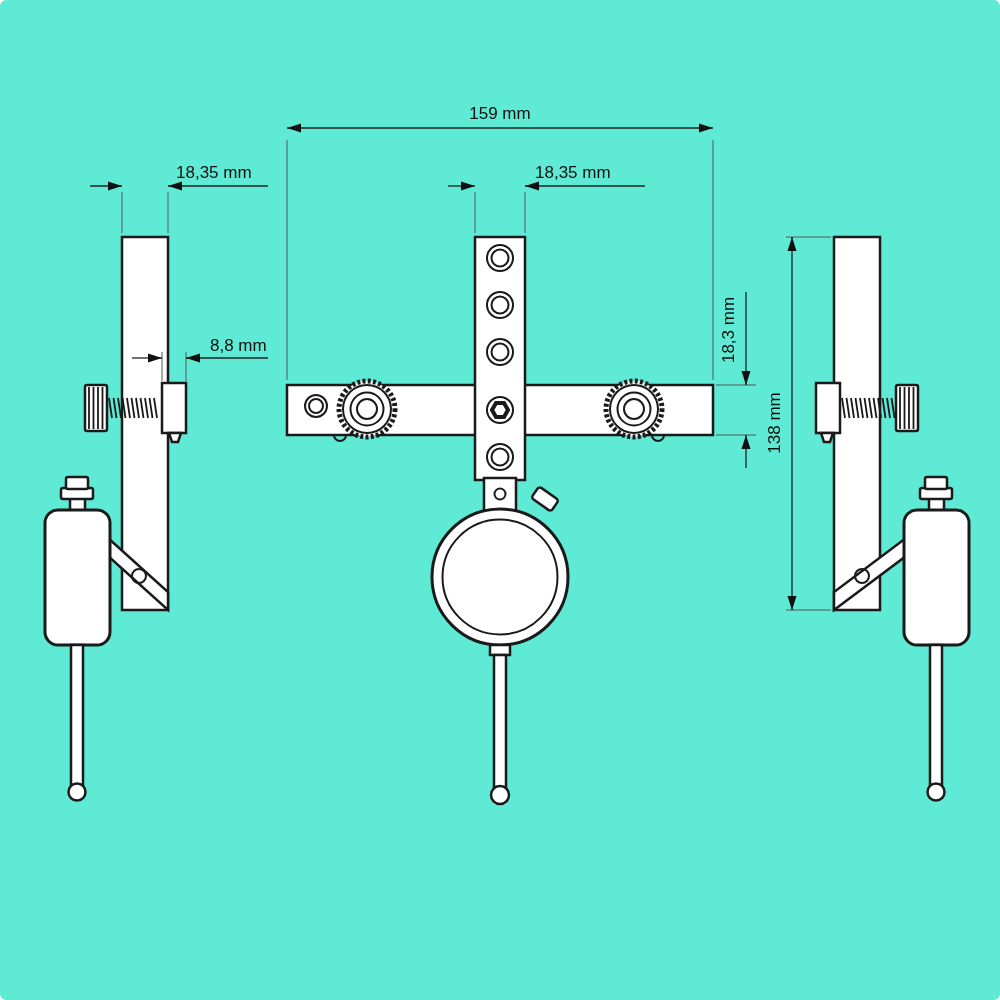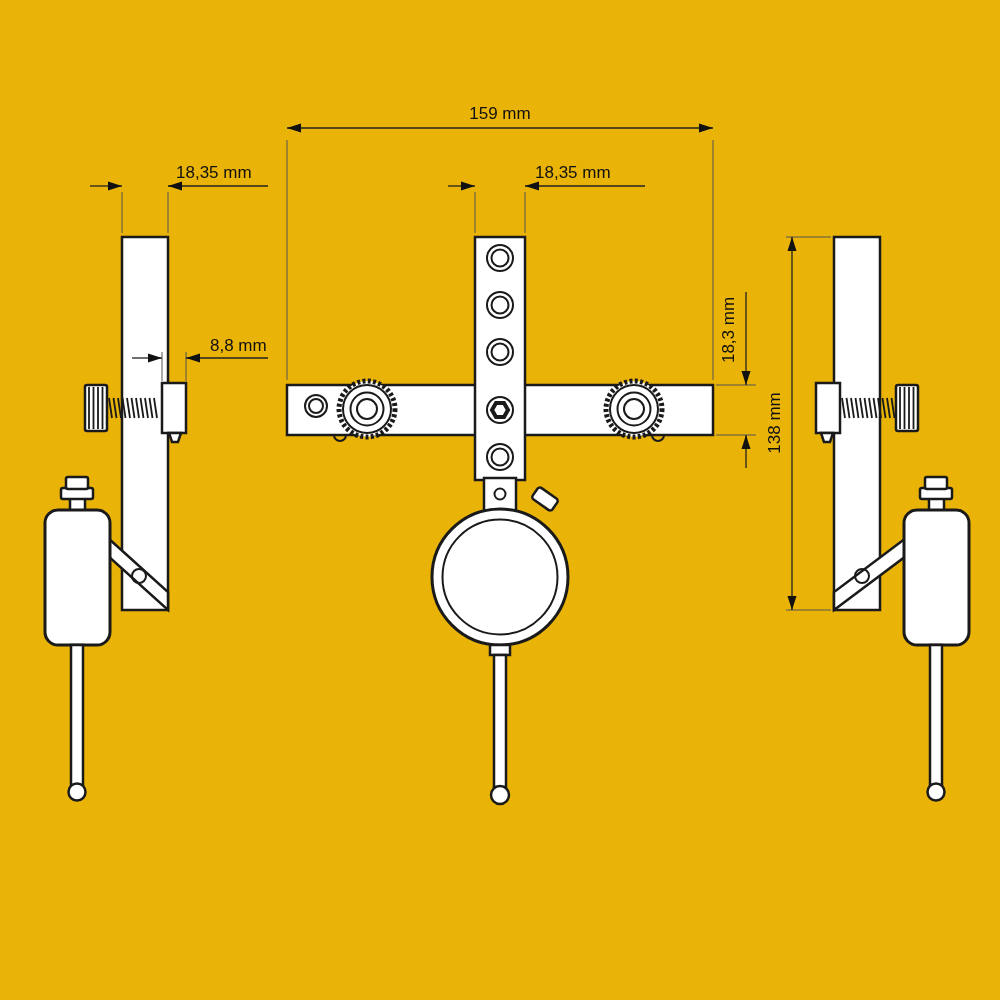--- a/index.html
+++ b/index.html
@@ -1,16 +1,16 @@
 <!DOCTYPE html>
 <html><head>
 <meta charset="utf-8">
 <style>
   html,body{margin:0;padding:0;background:#ffffff;}
-  .canvas{width:1000px;height:1000px;position:relative;background:#eab308;overflow:hidden;}
+  .canvas{width:1000px;height:1000px;position:relative;background:#5eead4;overflow:hidden;border-radius:6px;}
   svg{display:block;}
   text{font-family:"Liberation Sans", sans-serif;font-size:17px;fill:#111;}
   .outline{fill:#ffffff;stroke:#1a1a1a;stroke-width:2.5;}
   .thick{fill:#ffffff;stroke:#1a1a1a;stroke-width:3;}
   .thin{fill:none;stroke:#1a1a1a;stroke-width:2;}
   .dim{stroke:#222;stroke-width:1.3;fill:none;}
   .ext{stroke:#555;stroke-width:1;fill:none;}
   .arrow{fill:#111;stroke:none;}
   .hatch{stroke:#1a1a1a;stroke-width:1.8;fill:none;}
 </style>

